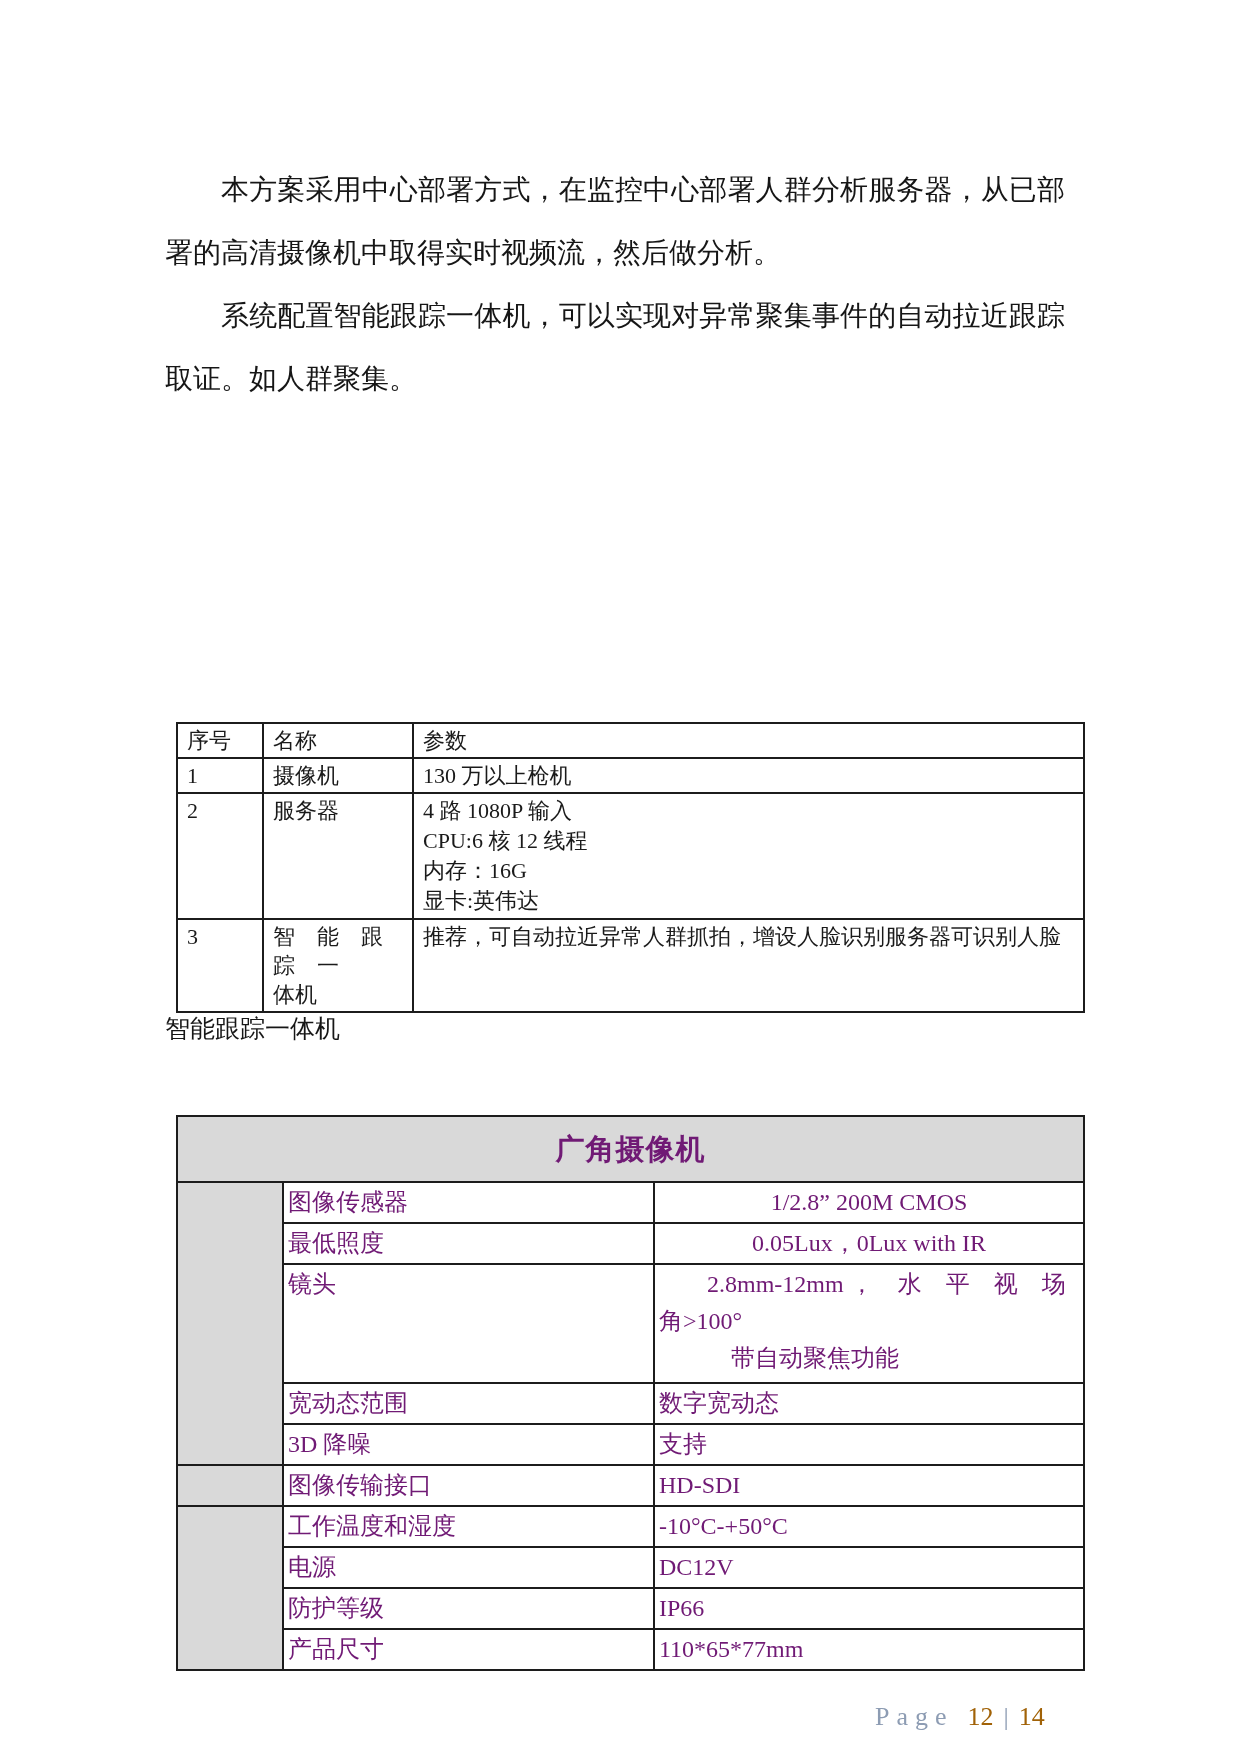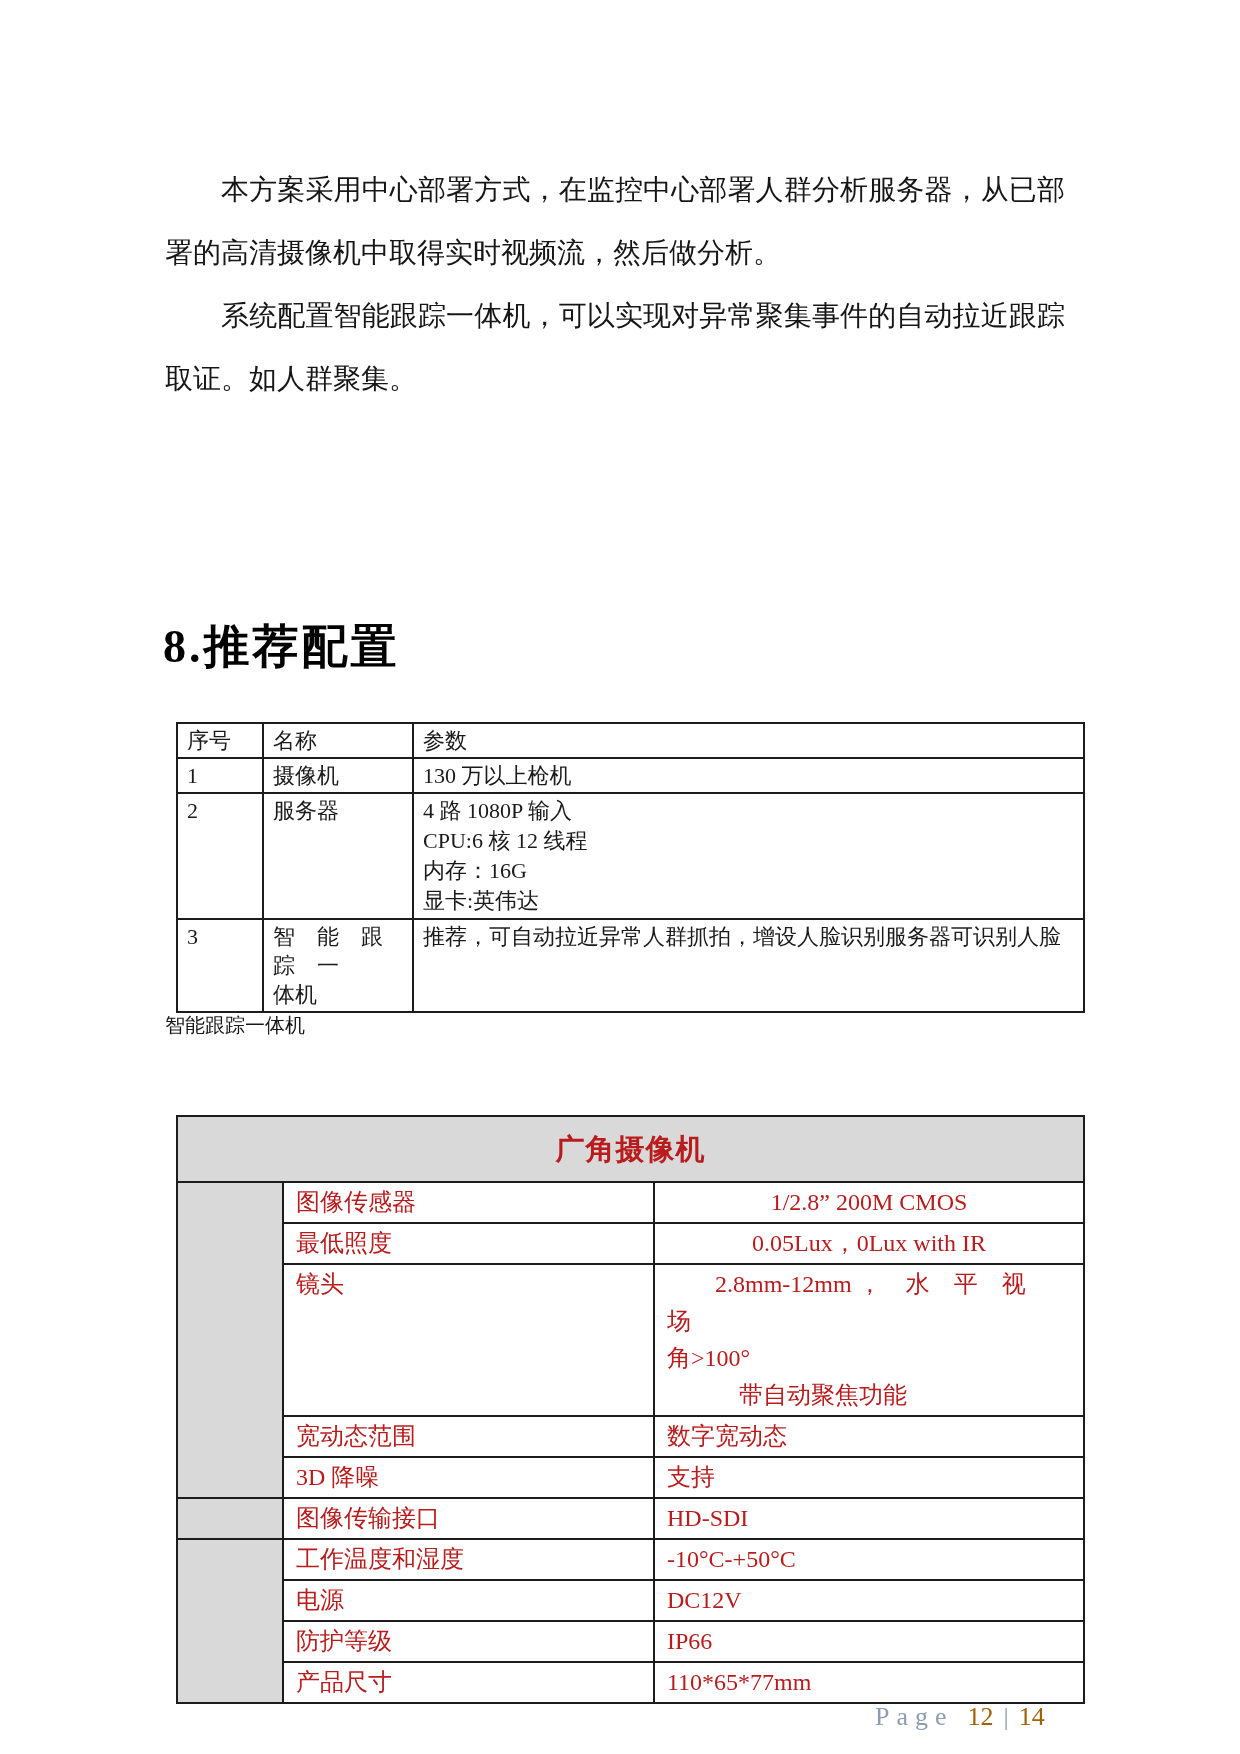--- a/index.html
+++ b/index.html
@@ -42,29 +42,29 @@
   .t1-c2{width:150px;}
   .t1-c3{width:671px;}
   .t1-hdr td{height:29px;}
   .t1-r1 td{height:29px;}
   .t1-r2 td{height:118px;line-height:30px;}
   .t1-r3 td{height:58px;}
   
   .section-label{
     position:absolute;left:165px;top:1012px;
     font-family:"Liberation Sans", sans-serif;
-    font-size:20px;color:#161616;
+    font-size:25px;color:#161616;
   }
   
   .table2{
     position:absolute;left:176px;top:1115px;
   }
   .table2 table{width:907px;}
   .table2 td{
-    font-size:24px;line-height:37px;padding:1px 12px;color:#b91c1c;
+    font-size:24px;line-height:37px;padding:1px 4px;color:#701a75;
   }
   .t2-c1{width:106px;}
   .t2-c2{width:371px;}
   .t2-c3{width:430px;}
   .t2-title td{
     height:62px;background:#d9d9d9;text-align:center;vertical-align:middle;
     font-weight:bold;font-size:29px;letter-spacing:1px;
   }
   .t2-shade{background:#d9d9d9;}
   .t2-prop{padding-left:122px;}
@@ -85,21 +85,20 @@
 </head>
 <body>
 
 <div class="page">
 
   <div class="paragraphs">
     <p>本方案采用中心部署方式，在监控中心部署人群分析服务器，从已部署的高清摄像机中取得实时视频流，然后做分析。</p>
     <p>系统配置智能跟踪一体机，可以实现对异常聚集事件的自动拉近跟踪取证。如人群聚集。</p>
   </div>
 
-  <div class="heading">8.推荐配置</div>
 
   <div class="table1">
     <table>
       <colgroup>
           <col class="t1-c1">
           <col class="t1-c2">
           <col class="t1-c3">
         </colgroup>
       <tbody>
           <tr class="t1-hdr">

